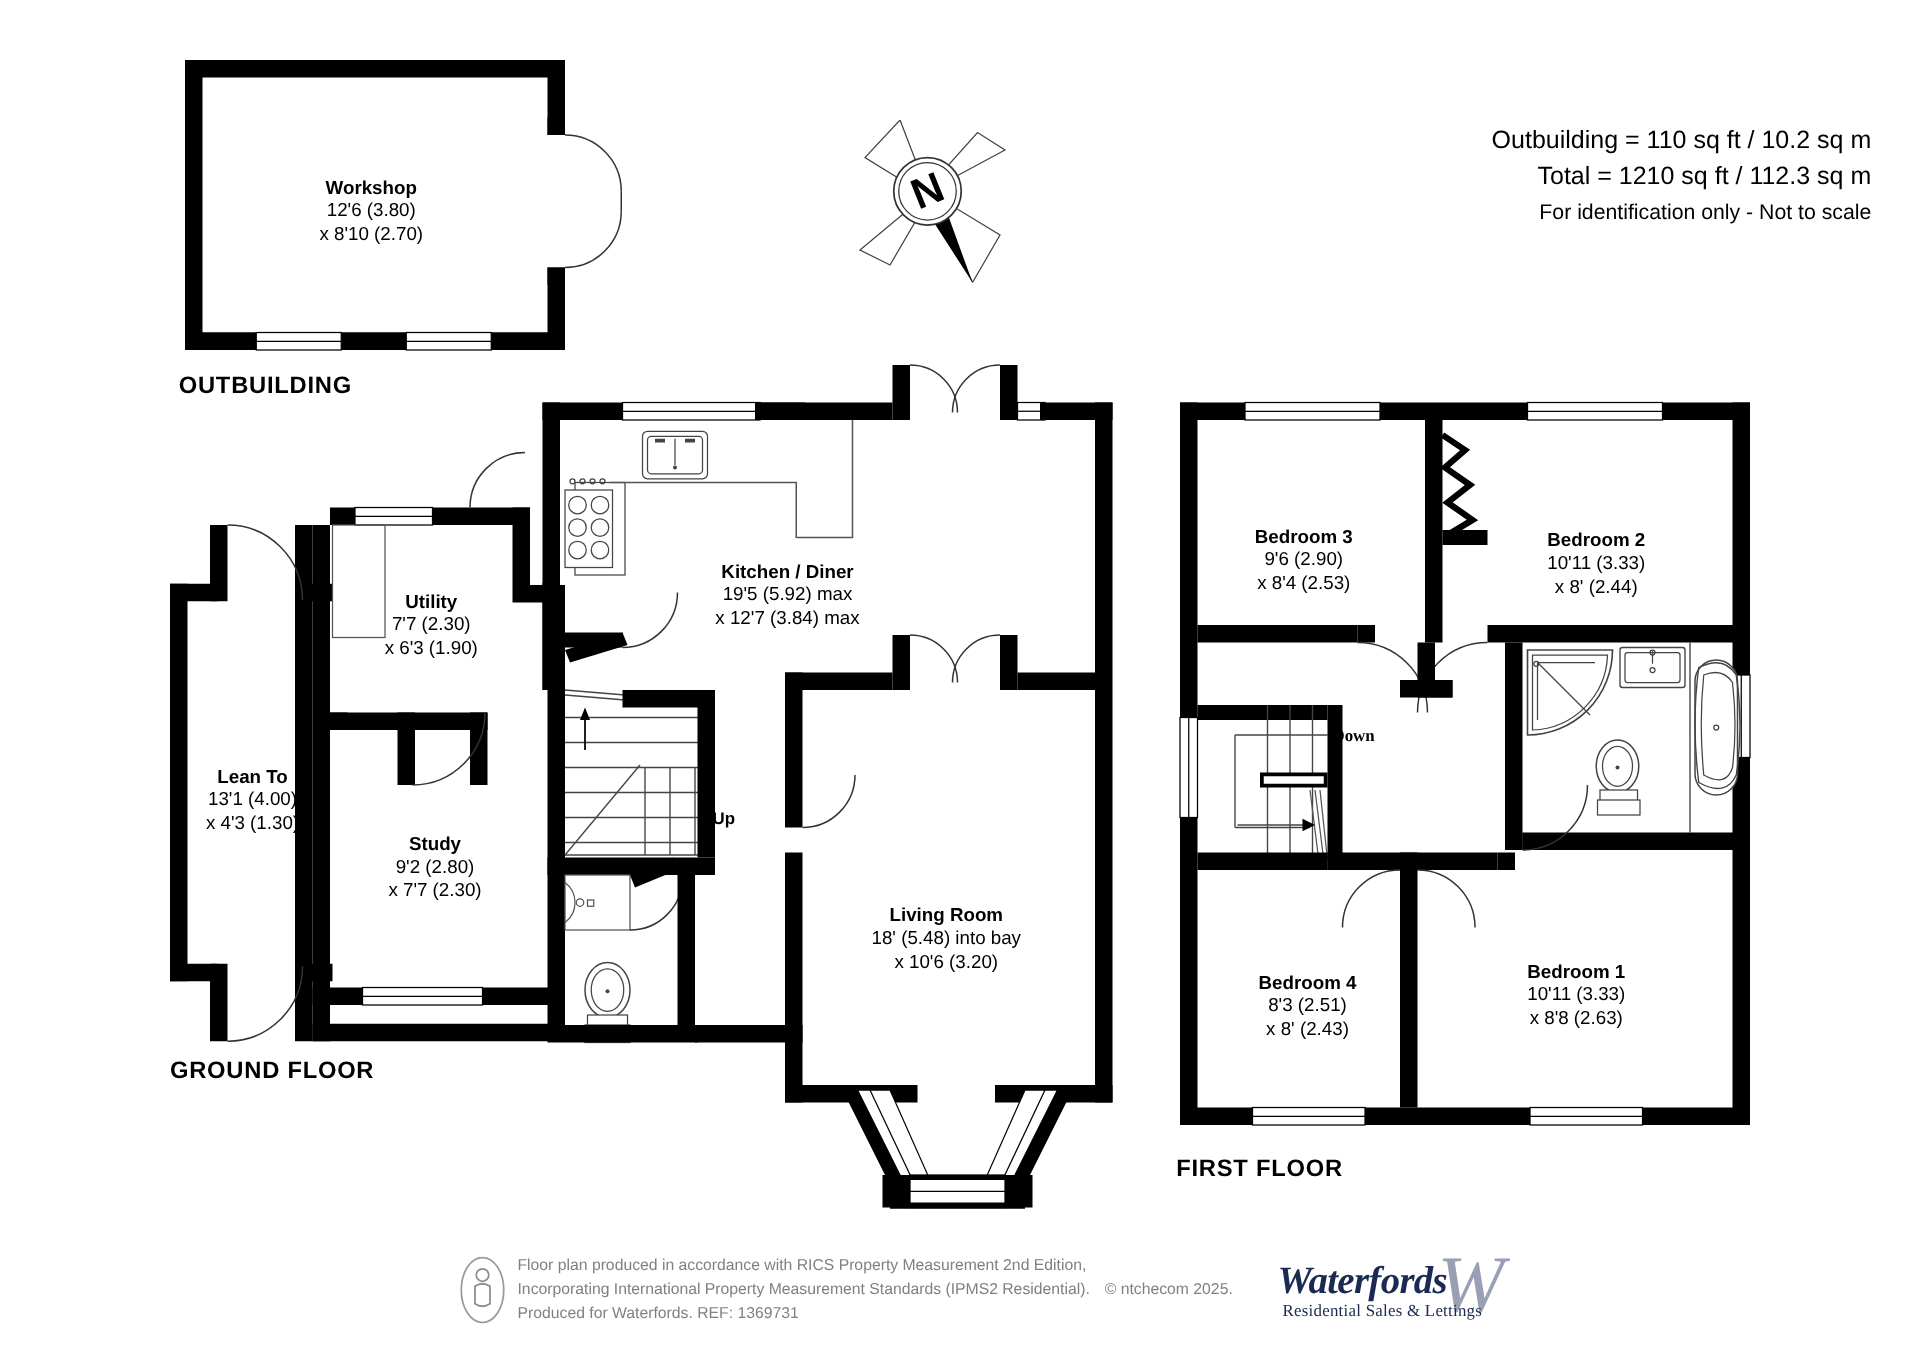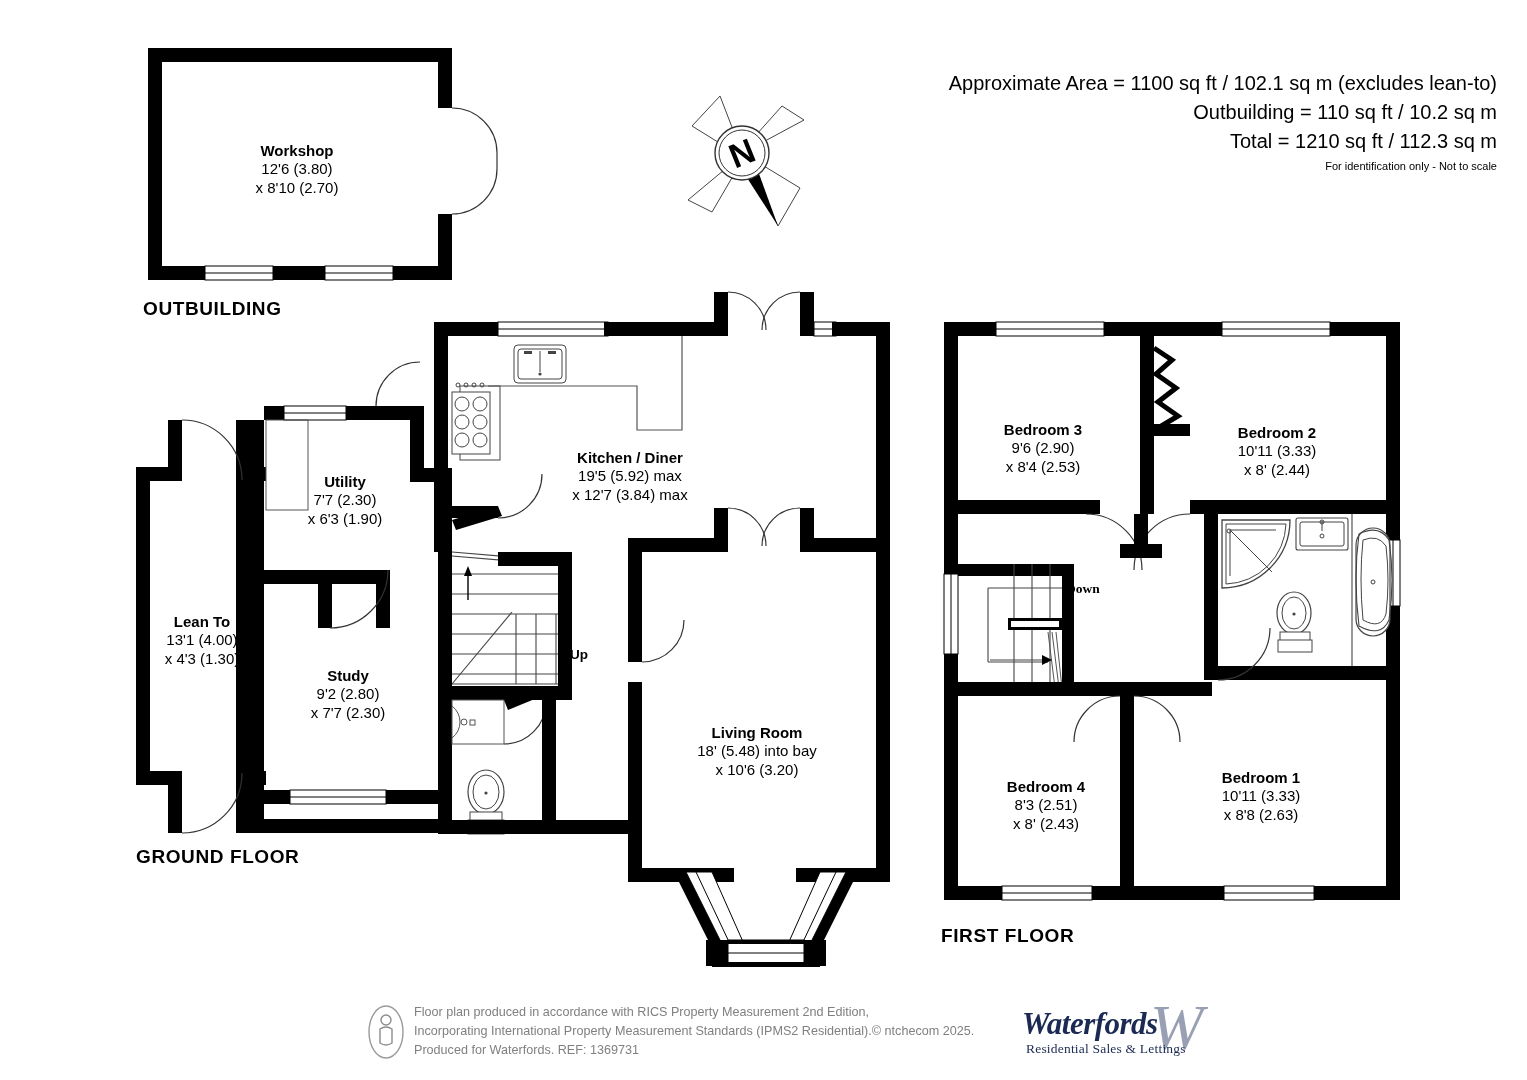--- a/index.html
+++ b/index.html
@@ -37,21 +37,21 @@
   .area-line {
     position: absolute;
     right: 30px;
     white-space: nowrap;
     font-size: 20px;
     text-align: right;
   }
   #area1 { top: 72px; }
   #area2 { top: 101px; }
   #area3 { top: 130px; }
-  #area4 { top: 160px; font-size: 11px; }
+  #area4 { top: 160px; font-size: 17px; }
 
   
   #compass {
     position: absolute;
     left: 686px;
     top: 96px;
     width: 120px;
     height: 130px;
   }
 
@@ -113,21 +113,21 @@
     position: absolute;
     left: 414px;
     top: 18px;
     font-size: 12.6px;
     line-height: 1.52;
     color: #808080;
     white-space: nowrap;
   }
   #footer-copy {
     color: #808080;
-    margin-left: 0;
+    margin-left: 12px;
     text-align: center;
   }
   #person-icon {
     position: absolute;
     left: 368px;
     top: 1005px;
   }
   #logo {
     position: absolute;
     left: 1022px;
@@ -163,21 +163,20 @@
     font-style: italic;
     font-size: 64px;
     color: #9aa0b4;
     line-height: 1;
   }
 </style>
 </head>
 <body>
 
 <div id="header">
-  <div class="area-line" id="area1">Approximate Area = 1100 sq ft / 102.1 sq m (excludes lean-to)</div>
   <div class="area-line" id="area2">Outbuilding = 110 sq ft / 10.2 sq m</div>
   <div class="area-line" id="area3">Total = 1210 sq ft / 112.3 sq m</div>
   <div class="area-line" id="area4">For identification only - Not to scale</div>
 </div>
 
 <div id="compass">
   <svg width="120" height="130" viewBox="0 0 120 130">
     <g>
 
       <polygon points="34,0 54,52 56,58 48,56 6,30" fill="#ffffff" stroke="#444" stroke-width="1"></polygon>

